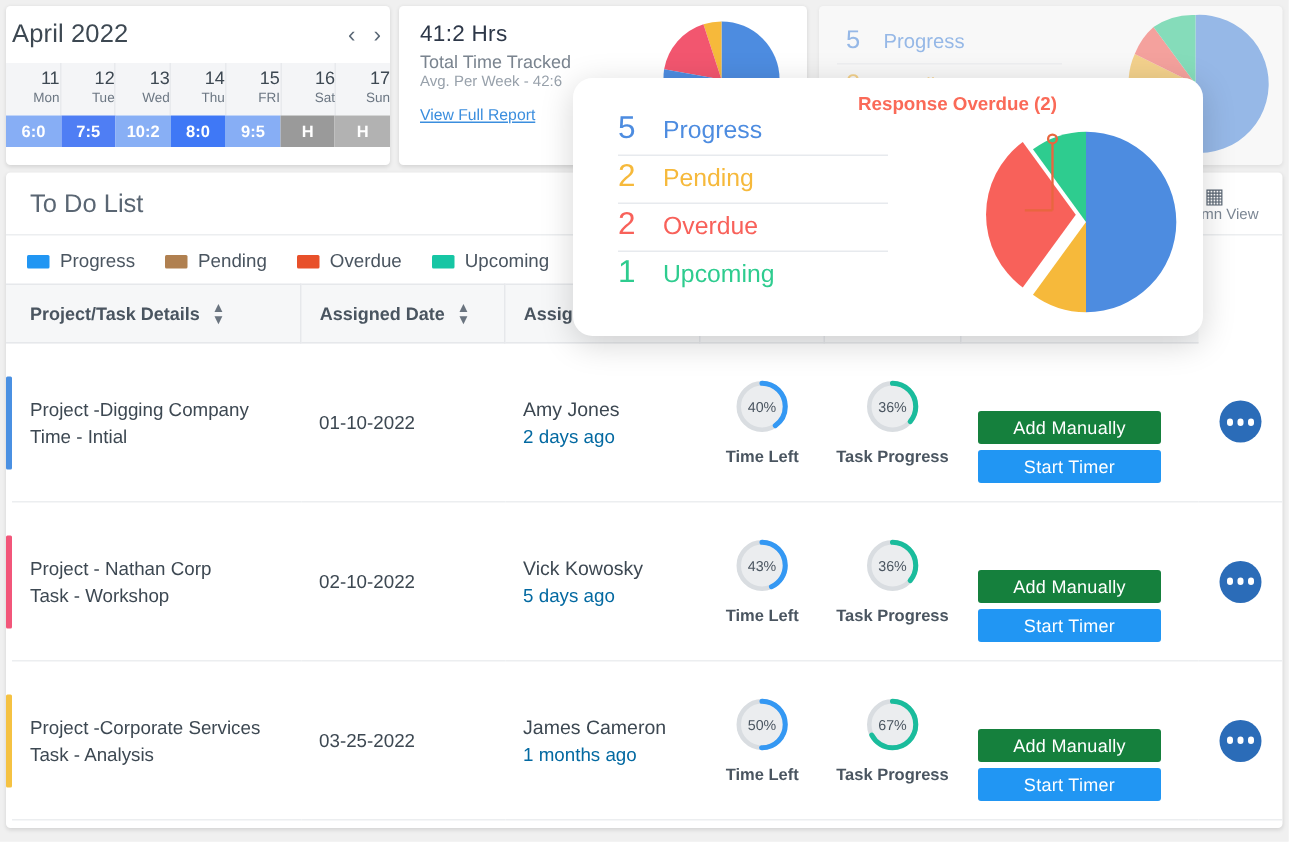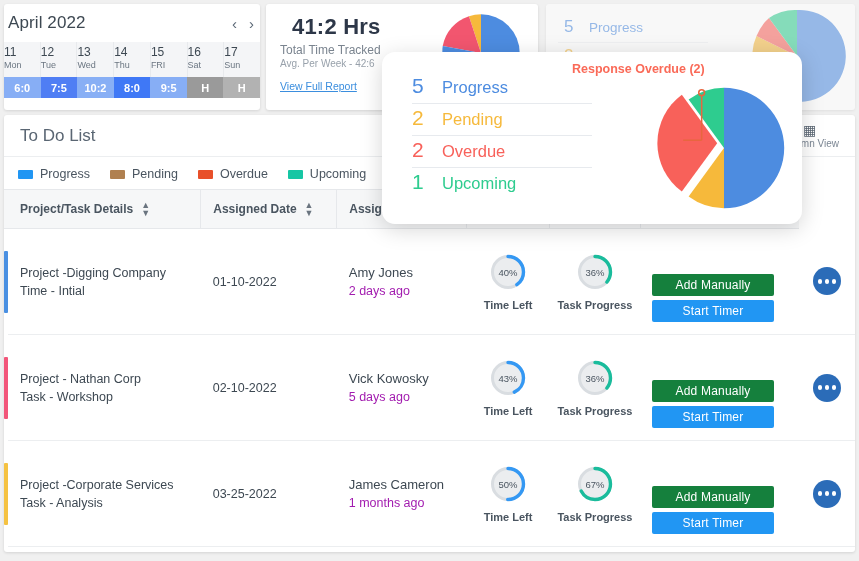--- a/index.html
+++ b/index.html
@@ -16,31 +16,31 @@
 
   .card { background: #ffffff; border-radius: 3px; box-shadow: 0 1px 3px rgba(0,0,0,0.12); }
 
   
   .cal-card { position: absolute; left: 4px; top: 4px; width: 256px; height: 106px; overflow: hidden; }
   .cal-head { display: flex; align-items: center; height: 38px; padding: 0 4px; }
   .cal-title { font-size: 17px; color: #3d4852; letter-spacing: .1px; }
   .cal-navs { margin-left: auto; display: flex; gap: 8px; }
   .cal-nav { color: #5b6876; font-size: 15px; line-height: 1; cursor: pointer; padding: 0 2px; }
   .cal-days { display: flex; height: 35px; background: #f4f5f7; }
-  .cal-day { flex: 1; text-align: left; padding-top: 3px; border-right: 1px solid #e8eaed; }
+  .cal-day { flex: 1; text-align: right; padding-top: 3px; border-right: 1px solid #e8eaed; }
   .cal-day:last-child { border-right: none; }
   .cal-dnum { font-size: 12px; color: #3d4852; line-height: 14px; }
   .cal-dname { font-size: 9px; color: #6b7682; line-height: 12px; }
   .cal-hours { display: flex; height: 21px; }
   .cal-hr { flex: 1; display: flex; align-items: center; justify-content: center;
             font-size: 11px; font-weight: bold; color: #ffffff; }
 
   
   .time-card { position: absolute; left: 266px; top: 4px; width: 272px; height: 106px; padding: 10px 14px; overflow: hidden; }
-  .time-big { font-size: 22px; color: #2d3748; font-weight: bold; letter-spacing: .2px; margin-left: 12px; }
+  .time-big { font-size: 15px; color: #2d3748; font-weight: normal; letter-spacing: .2px; }
   .time-sub { font-size: 12px; color: #7a848f; margin-top: 3px; }
   .time-avg { font-size: 10px; color: #98a1ab; margin-top: 1px; }
   .time-link { font-size: 10.5px; color: #3b8ede; text-decoration: underline; margin-top: 11px; display: inline-block; cursor: pointer; }
   .time-pie { position: absolute; right: 14px; top: 6px; width: 86px; height: 86px; }
 
   
   .status-card { position: absolute; left: 546px; top: 4px; width: 309px; height: 106px; padding: 10px 12px; overflow: hidden; opacity: .55; }
   .status-legend { width: 150px; }
   .status-line { display: flex; align-items: baseline; gap: 11px; padding: 3px 0 5px 6px; border-bottom: 1px solid #edeff2; }
   .status-num { font-size: 17px; width: 14px; }
@@ -71,21 +71,21 @@
   .sort-ic { font-size: 9px; color: #6a747f; line-height: 8px; display: flex; flex-direction: column; }
 
   .tbl tbody td { border-bottom: 1px solid #eceef0; padding: 12px 12px; vertical-align: middle; }
   .row-bar { width: 4px; padding: 0 !important; border-bottom: none !important; }
   .bar-fill { width: 4px; height: 62px; border-radius: 1px; }
 
   .task-main { font-size: 12.5px; color: #3d4852; line-height: 18px; }
   .task-sub { font-size: 12.5px; color: #3d4852; line-height: 18px; }
   .date-cell { font-size: 12.5px; color: #3d4852; }
   .assignee { font-size: 13px; color: #3d4852; line-height: 19px; }
-  .assignee-when { font-size: 12.5px; color: #a21caf; line-height: 19px; }
+  .assignee-when { font-size: 12.5px; color: #0369a1; line-height: 19px; }
 
   .donut-cell { text-align: center; padding: 8px 4px !important; }
   .donut-wrap { display: inline-block; text-align: center; }
   .donut-lbl { font-size: 11px; color: #4a5560; font-weight: bold; margin-top: 2px; }
 
   .btn-stack { display: flex; flex-direction: column; gap: 4px; width: 122px; }
   .btn { height: 22px; border: none; border-radius: 2px; color: #fff; font-size: 12px;
          font-family: "Liberation Sans", sans-serif; cursor: pointer; letter-spacing: .2px; }
   .btn-add { background: #15803d; margin-top: 33px; }
   .btn-timer { background: #2196f3; }

